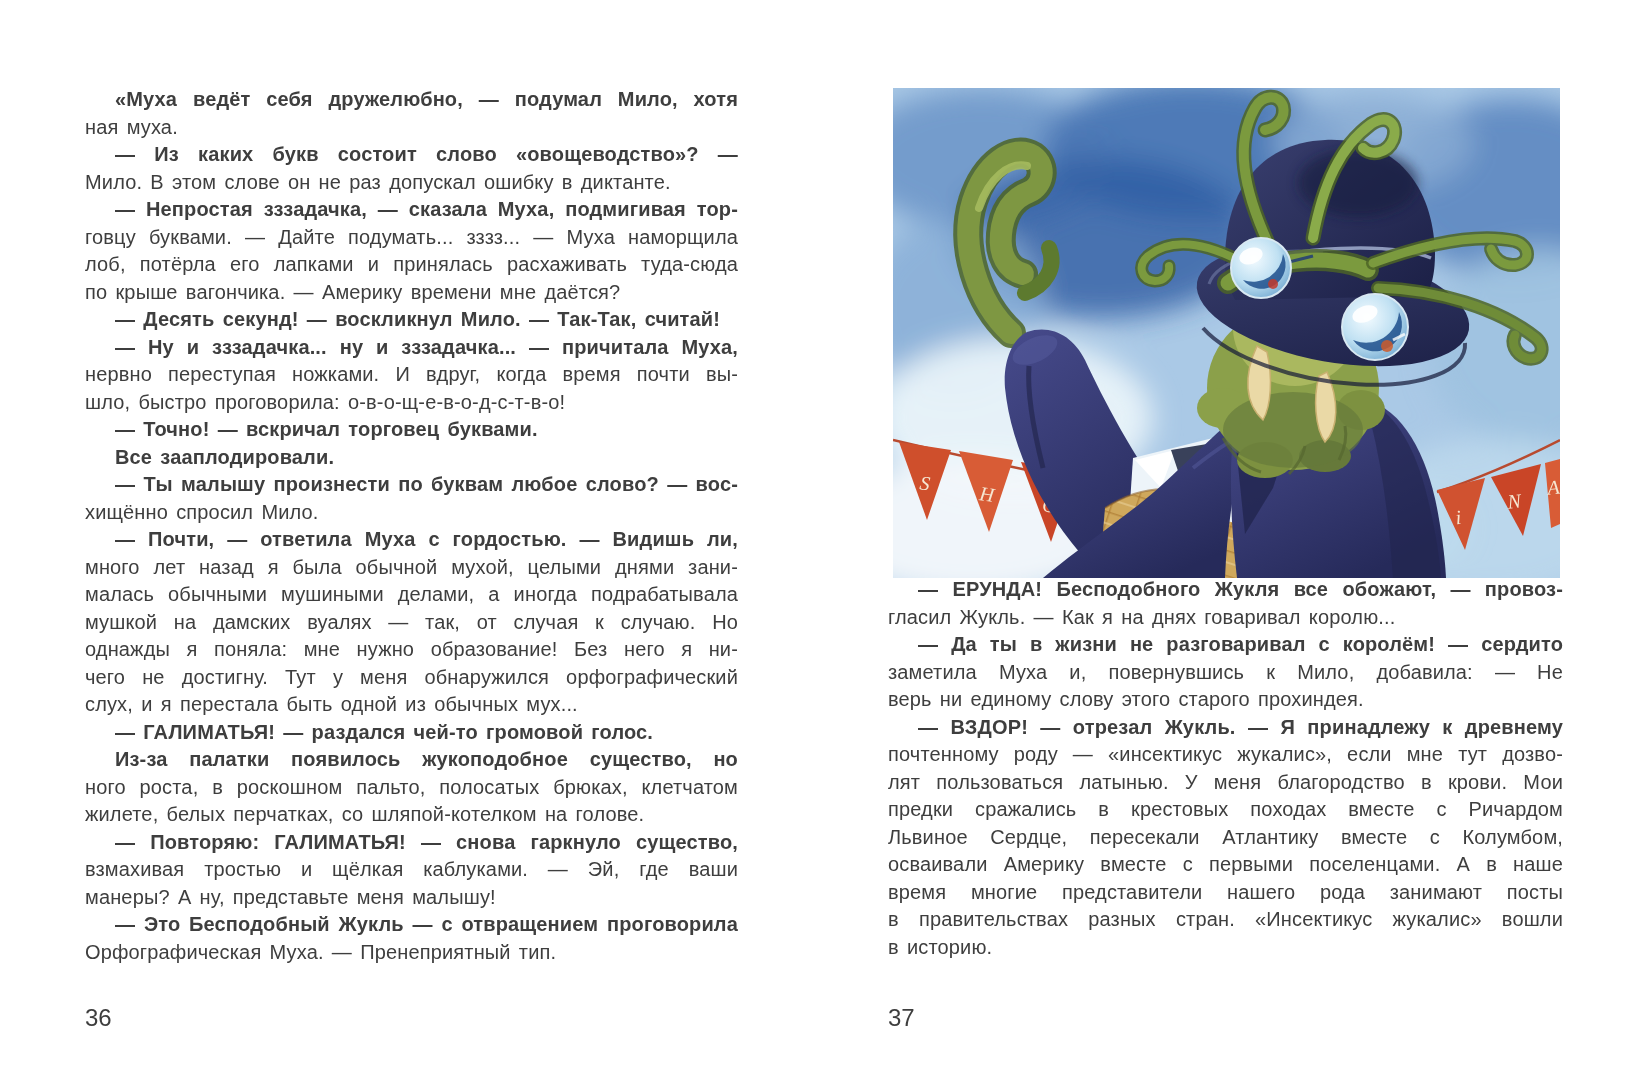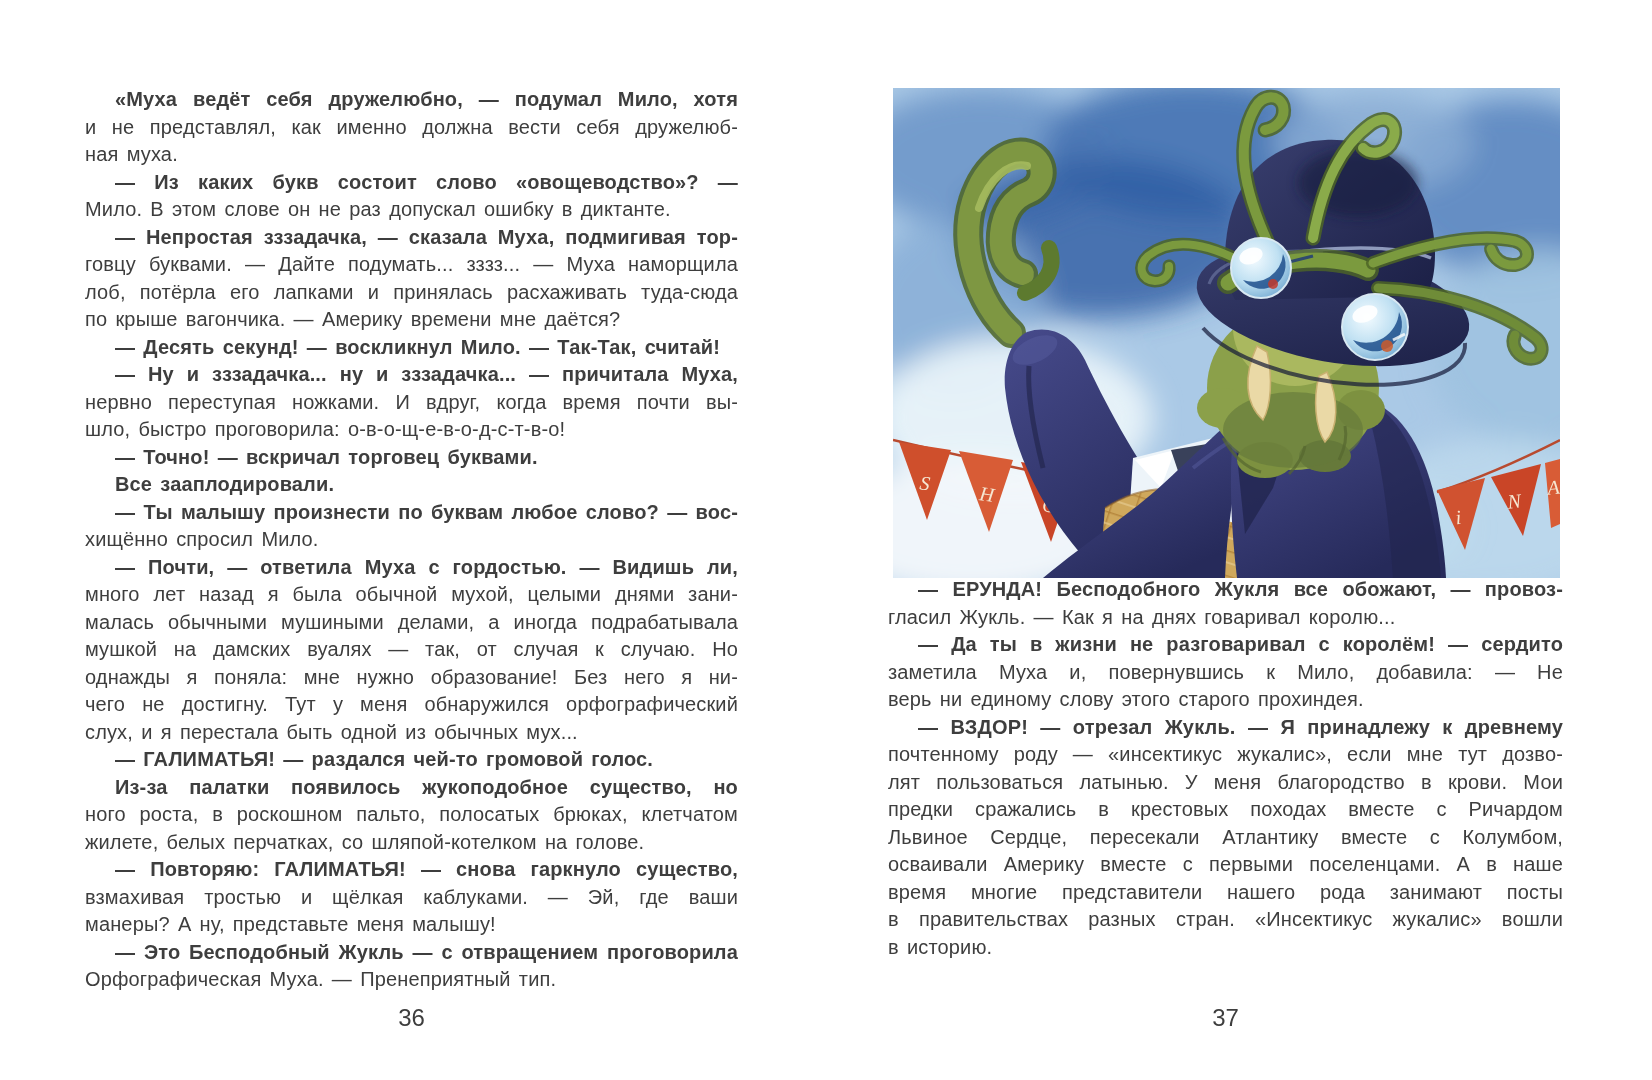--- a/index.html
+++ b/index.html
@@ -5,37 +5,36 @@
   html,body{margin:0;padding:0;background:#ffffff;}
   .spread{position:relative;width:1652px;height:1080px;background:#ffffff;overflow:hidden;
           font-family:"Liberation Sans",sans-serif;}
   .text-block{position:absolute;color:#3e3e3e;font-size:20px;line-height:27.5px;
               letter-spacing:.15px;word-spacing:2.5px;}
   .tb-left{left:85px;top:86px;width:653px;}
   .tb-right{left:888px;top:576px;width:675px;}
   .line{text-align:justify;text-align-last:justify;height:27.5px;overflow:hidden;margin:0;}
   .line.fin{text-align-last:left;}
   .line.ind{text-indent:30px;font-weight:bold;}
-  .page-number{position:absolute;top:1004px;color:#3e3e3e;font-size:24px;text-align:center;}
+  .page-number{position:absolute;top:1004px;color:#3e3e3e;font-size:24px;}
   .pn-left{left:85px;width:653px;}
   .pn-right{left:888px;width:675px;}
   .illustration{position:absolute;left:893px;top:88px;width:667px;height:490px;margin:0;}
   .illustration svg{display:block;width:100%;height:100%;}
   .flag-letter{font-family:"Liberation Serif",serif;font-style:italic;font-size:20px;
                fill:#f6e7d2;text-anchor:middle;}
 </style>
 </head>
 <body>
 
 <div class="spread">
 
   <section>
     <div class="text-block tb-left">
         <p class="line ind">«Муха ведёт себя дружелюбно, — подумал Мило, хотя</p>
-        <p class="line">и не представлял, как именно должна вести себя дружелюб-</p>
         <p class="line fin">ная муха.</p>
         <p class="line ind">— Из каких букв состоит слово «овощеводство»? — спросил</p>
         <p class="line fin">Мило. В этом слове он не раз допускал ошибку в диктанте.</p>
         <p class="line ind">— Непростая зззадачка, — сказала Муха, подмигивая тор-</p>
         <p class="line">говцу буквами. — Дайте подумать... зззз... — Муха наморщила</p>
         <p class="line">лоб, потёрла его лапками и принялась расхаживать туда-сюда</p>
         <p class="line fin">по крыше вагончика. — Америку времени мне даётся?</p>
         <p class="line ind fin">— Десять секунд! — воскликнул Мило. — Так-Так, считай!</p>
         <p class="line ind">— Ну и зззадачка... ну и зззадачка... — причитала Муха,</p>
         <p class="line">нервно переступая ножками. И вдруг, когда время почти вы-</p>

